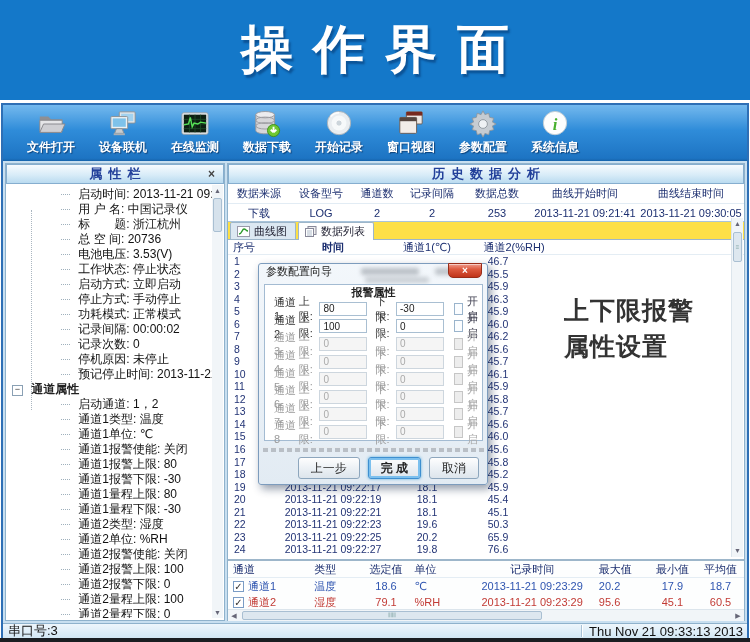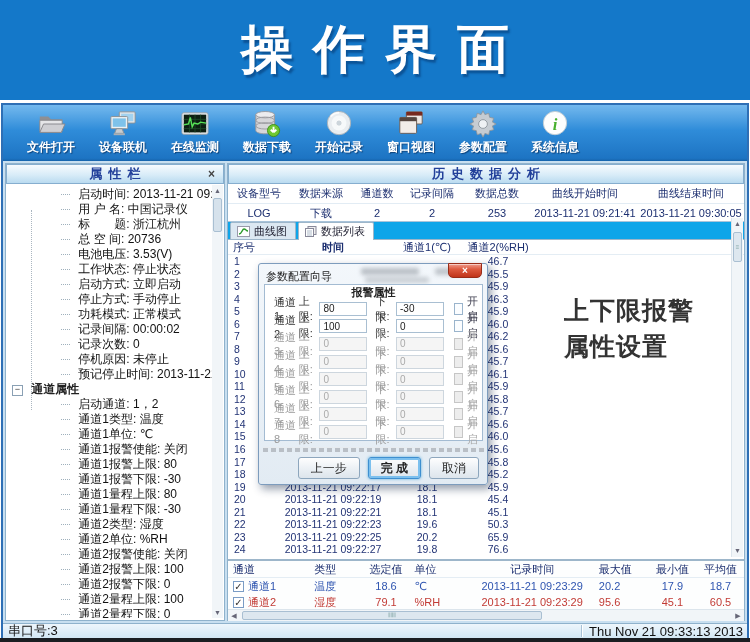--- a/index.html
+++ b/index.html
@@ -53,30 +53,30 @@
   
   .right-panel { position:absolute; left:224px; top:2px; width:518px; height:458px; background:#fff; border:1px solid #8fb2cc; }
 
   .info-grid { display:flex; border-bottom:1px solid #a9c4da; }
   .info-col { display:flex; flex-direction:column; }
   .info-col .h { height:19px; line-height:19px; font-size:11px; color:#1c2f70; text-align:center; }
   .info-col .v { height:18px; line-height:18px; font-size:11px; color:#1c2f70; text-align:center; border-top:1px solid #e2ecf4; }
   .info-col:nth-child(1){width:62px;} .info-col:nth-child(2){width:62px;} .info-col:nth-child(3){width:50px;}
   .info-col:nth-child(4){width:60px;} .info-col:nth-child(5){width:70px;} .info-col:nth-child(6){width:106px;} .info-col:nth-child(7){width:106px;}
 
-  .tabstrip { height:18px; display:flex; align-items:flex-end; padding-left:2px; background:#0ea5e9; border-bottom:1px solid #9db6ca; }
+  .tabstrip { height:18px; display:flex; align-items:flex-end; padding-left:2px; background:#fde047; border-bottom:1px solid #9db6ca; }
   .tab { display:flex; align-items:center; gap:4px; font-size:11px; color:#223; padding:2px 8px 2px 6px; height:17px;
          border:1px solid #9db6ca; border-bottom:none; background:#dce8f2; margin-right:2px; border-radius:2px 2px 0 0; cursor:default; }
   .tab.active { background:#fff; height:18px; margin-bottom:-1px; }
 
   .dtable-head { display:flex; height:15px; line-height:15px; font-size:11px; color:#1c2f70; border-bottom:1px solid #e4edf4; }
   .dh-no { width:44px; padding-left:5px; }
   .dh-time { width:122px; text-align:center;font-weight:bold; }
   .dh-ch1 { width:66px; text-align:center; }
-  .dh-ch2 { width:76px; text-align:center; }
+  .dh-ch2 { width:76px; text-align:center;margin-left:16px; }
   .dtable-body { height:301px; overflow:hidden; }
   .drow { display:flex; height:12.54px; line-height:12.5px; font-size:10.5px; color:#223375; }
   .d-no { width:44px; padding-left:6px; }
   .d-time { width:122px; text-align:center; }
   .d-ch1 { width:66px; text-align:center; }
   .d-ch2 { width:76px; text-align:center; }
 
   .annotation { position:absolute; left:336px; top:128px; font-size:25px; font-weight:bold; color:#333;
                 line-height:1.45; letter-spacing:1px; z-index:3; }
 
@@ -108,21 +108,21 @@
                background:linear-gradient(#eef6fc,#d2e7f4); border-top:1px solid #8fb2cc;
                display:flex; align-items:center; font-size:13px; color:#111; }
   .sb-left { padding-left:5px; flex:1; }
   .sb-div { width:2px; height:12px; border-left:1px solid #a9c2d6; border-right:1px solid #fff; margin-right:6px; }
   .sb-right { padding-right:4px; white-space:nowrap; }
 
   
   .dialog { position:absolute; left:258px; top:263px; width:230px; height:222px; z-index:50;
             background:linear-gradient(#f3f7fb,#e2ebf3); border:1px solid #7d9cbd; border-radius:3px;
             box-shadow:3px 4px 8px rgba(20,40,70,.45); }
-  .dlg-title { position:relative; height:20px; display:flex; align-items:flex-end; }
+  .dlg-title { position:relative; height:20px; display:flex; align-items:flex-start; }
   .dlg-title-text { font-size:11px; color:#1a1a1a; padding-left:7px; }
   .dlg-blur { position:absolute; background:#8d949c; filter:blur(2px); border-radius:2px; }
   .b1 { left:102px; top:4px; width:58px; height:7px; opacity:.55; }
   .b2 { left:106px; top:13px; width:64px; height:6px; opacity:.4; }
   .b3 { left:176px; top:4px; width:24px; height:7px; opacity:.5; }
   .dlg-close { position:absolute; right:5px; top:-1px; width:34px; height:15px; border:1px solid #992c18; border-radius:0 0 5px 5px;
                background:linear-gradient(#f09c8d,#dd5a3f 40%,#c0341a); color:#fff; font-size:10px; font-weight:bold;
                text-align:center; line-height:14px; cursor:default; box-shadow:inset 0 1px 0 rgba(255,255,255,.5); }
   .dlg-body { position:absolute; left:5px; top:20px; width:219px; height:157px; background:#fff; border:1px solid #a3bbd2; }
   .dlg-group-title { text-align:center; font-size:11px; color:#222; height:15px; line-height:15px; font-weight:bold; }
@@ -364,26 +364,26 @@
         </div>
       </div>
 
       <div class="right-panel">
         <div class="panel-header">
           <span class="panel-title">历史数据分析</span>
         </div>
 
         <div class="info-grid">
           <div class="info-col">
+              <div class="h">数据来源</div>
+              <div class="v">下载</div>
+            </div>
+          <div class="info-col">
               <div class="h">设备型号</div>
               <div class="v">LOG</div>
-            </div>
-          <div class="info-col">
-              <div class="h">数据来源</div>
-              <div class="v">下载</div>
             </div>
           <div class="info-col">
               <div class="h">通道数</div>
               <div class="v">2</div>
             </div>
           <div class="info-col">
               <div class="h">记录间隔</div>
               <div class="v">2</div>
             </div>
           <div class="info-col">

